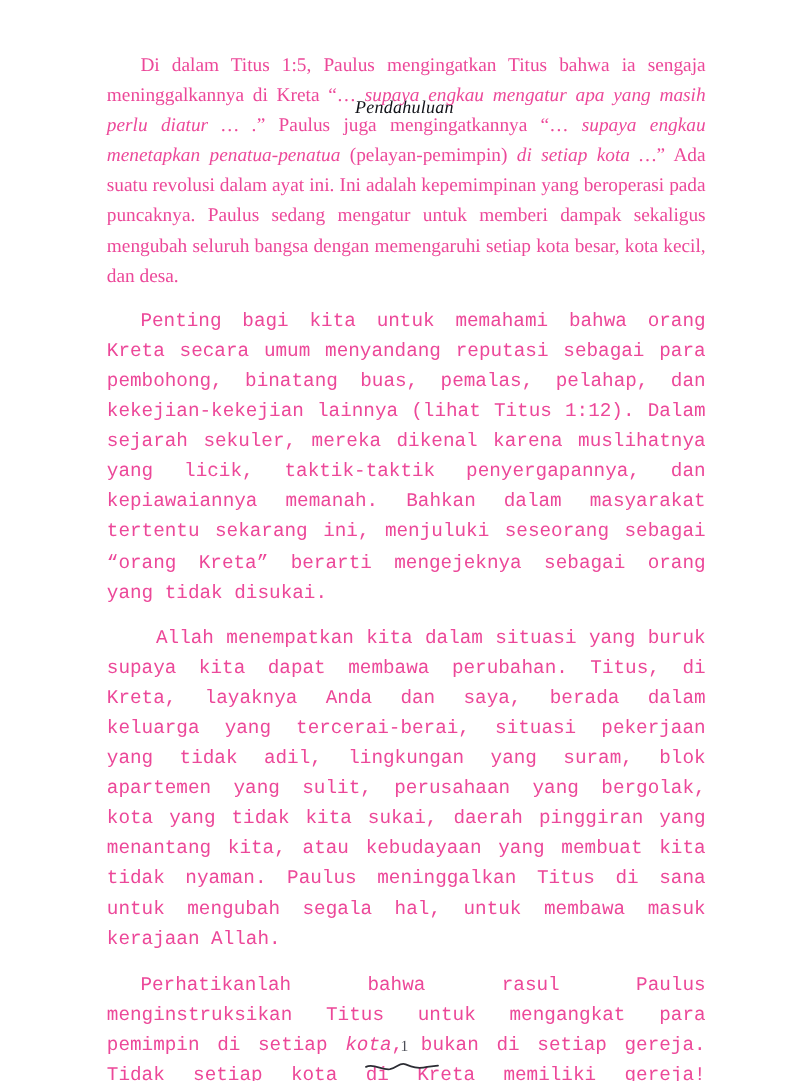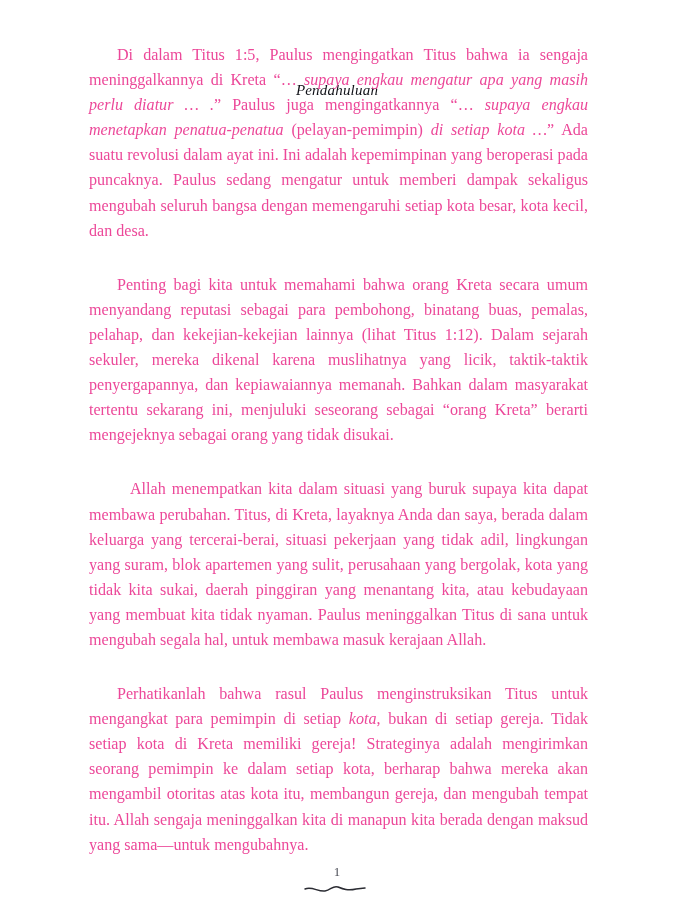--- a/index.html
+++ b/index.html
@@ -51,21 +51,22 @@
     text-justify: inter-word;
     color: #ec4899;
     -webkit-font-smoothing: antialiased;
   }
 
   .body-text.first {
     margin-top: 42px;
   }
 
   .body-text + .body-text {
-    margin-top: 29px;
+    margin-top: 13px;
+    font-family: Liberation Mono, monospace;
   }
 
   .indent-normal { text-indent: 28px; }
   .indent-wide   { text-indent: 41px; }
 
   em, .ital {
     font-style: italic;
   }
 
   .page-number {

